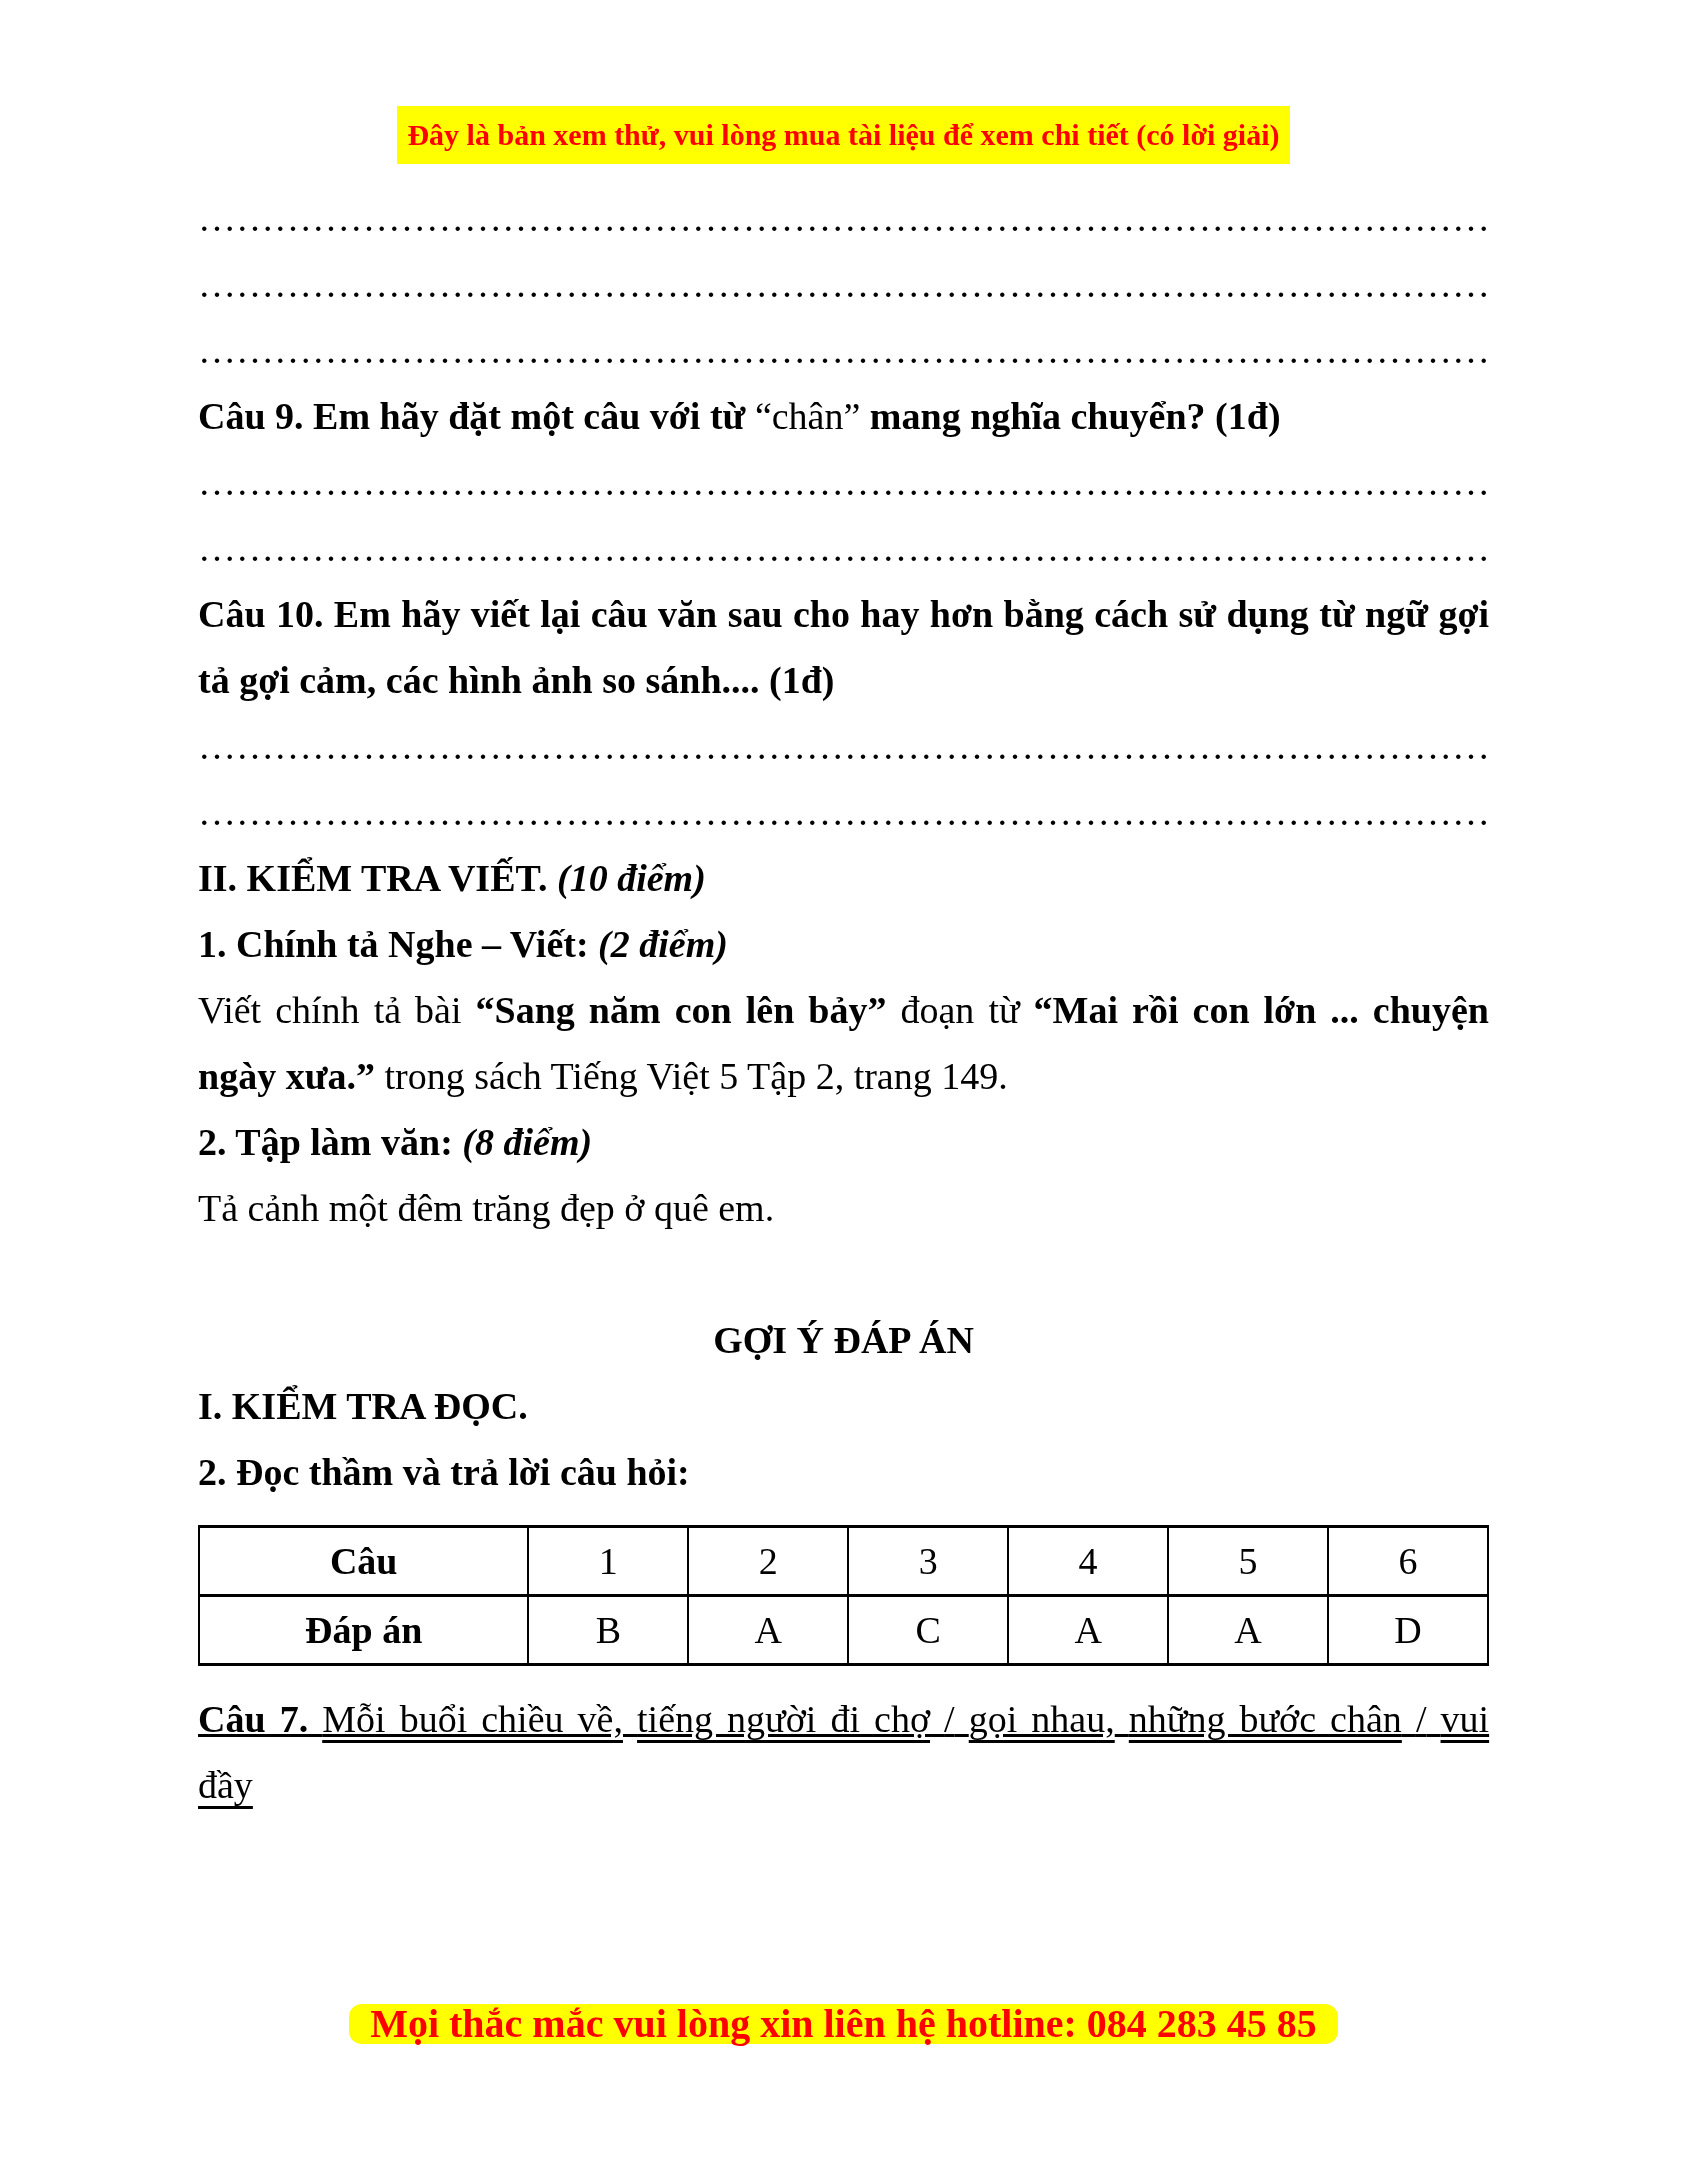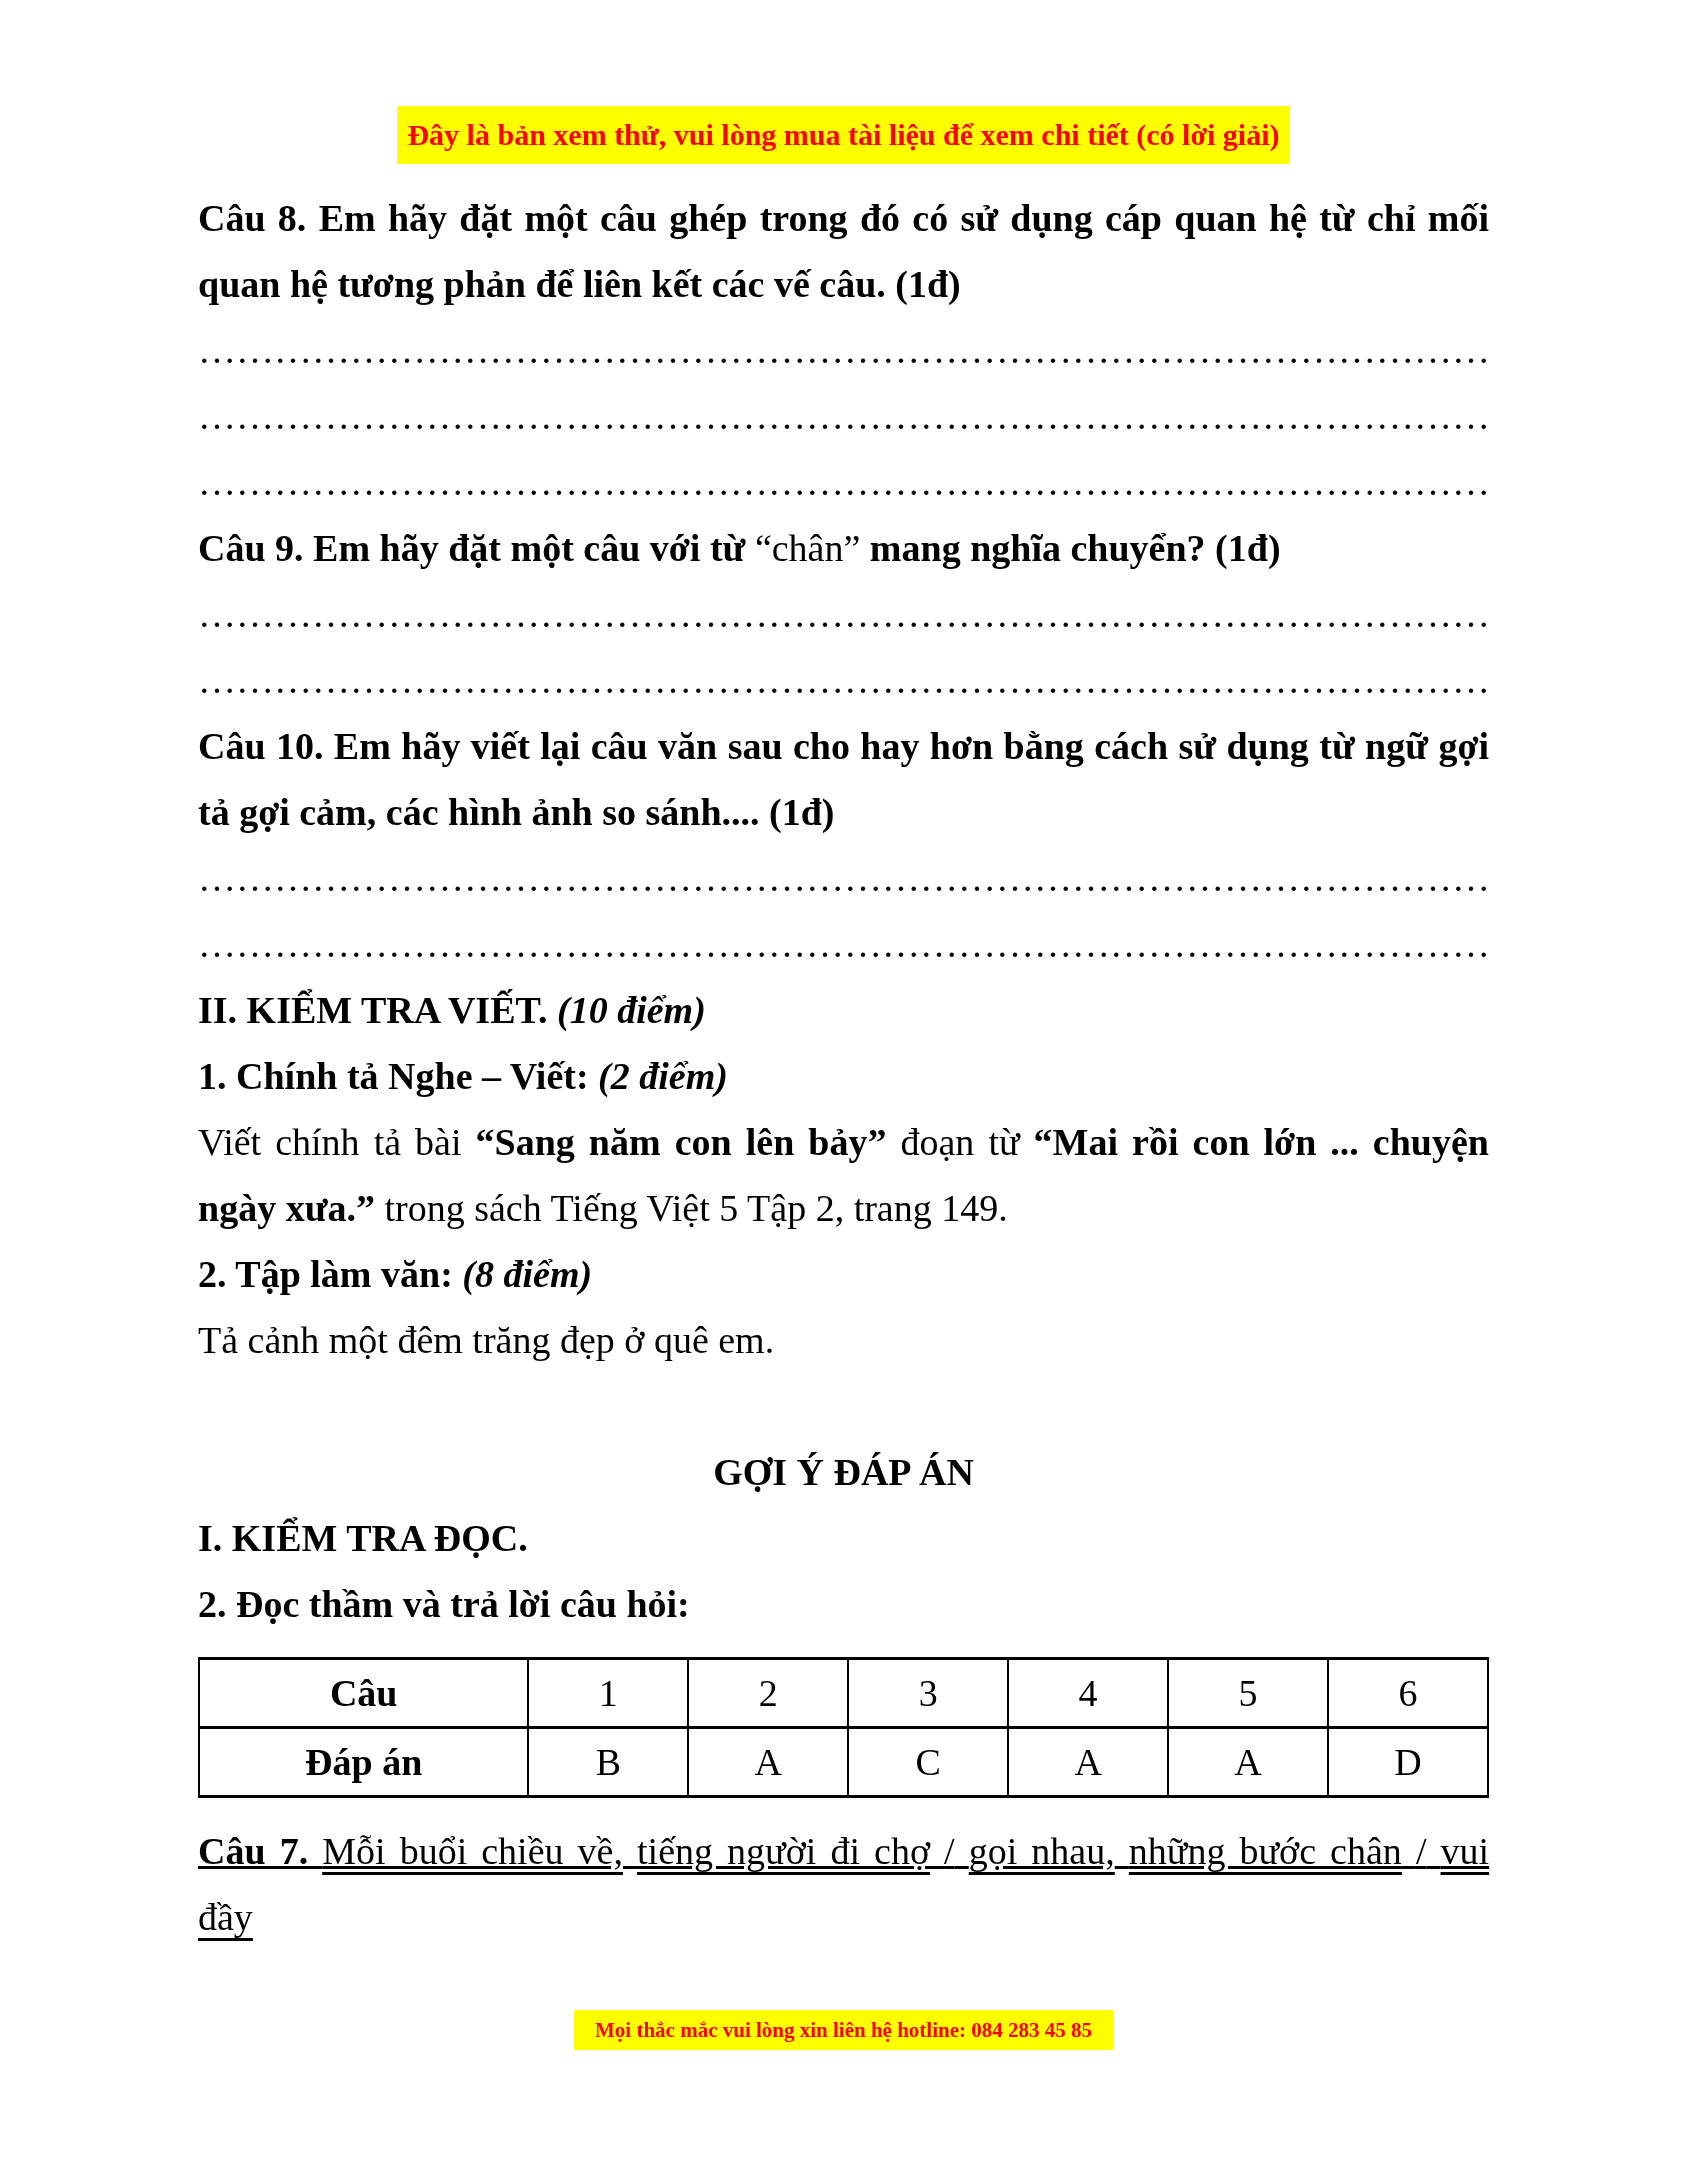--- a/index.html
+++ b/index.html
@@ -29,35 +29,34 @@
   table.answers{width:100%;border-collapse:collapse;table-layout:fixed;margin:20px 0;}
   table.answers td{
     border:2px solid #000;border-top-width:3.3px;border-bottom-width:3.3px;
     height:64px;text-align:center;vertical-align:middle;padding:0;
   }
   td.wide{width:25.4%;}
   .q7-l1{text-align:justify;text-align-last:justify;text-decoration:underline;}
   .footer-row{margin-top:auto;margin-bottom:126px;text-align:center;flex:none;}
   .footer-banner{
     display:inline-block;background:#ffff00;color:#ff0000;
-    font-weight:bold;font-size:21px;line-height:40px;padding:0 21px;
+    font-weight:bold;font-size:40px;line-height:40px;padding:0 21px;border-radius:13px;
   }
 </style>
 </head>
 <body>
 
 <div class="page">
 
   <div class="banner-row">
     <span class="banner">Đây là bản xem thử, vui lòng mua tài liệu để xem chi tiết (có lời giải)</span>
   </div>
 
   <div class="content">
 
-    <p class="just"><span class="b">Câu 8.</span><span class="b"> Em hãy đặt một câu ghép trong đó có sử dụng cáp quan hệ từ chỉ mối quan hệ tương phản để liên kết các vế câu. (1đ)</span></p>
 
     <div class="dots">………………………………………………………………………………………………………………………………………………………………………………………………………………………………………………………………………………………………</div>
     <div class="dots">………………………………………………………………………………………………………………………………………………………………………………………………………………………………………………………………………………………………</div>
     <div class="dots">………………………………………………………………………………………………………………………………………………………………………………………………………………………………………………………………………………………………</div>
 
     <p><span class="b">Câu 9.</span><span class="b"> Em hãy đặt một câu với từ </span><span class="i">“chân”</span><span class="b"> mang nghĩa chuyển? (1đ)</span></p>
 
     <div class="dots">………………………………………………………………………………………………………………………………………………………………………………………………………………………………………………………………………………………………</div>
     <div class="dots">………………………………………………………………………………………………………………………………………………………………………………………………………………………………………………………………………………………………</div>
 

